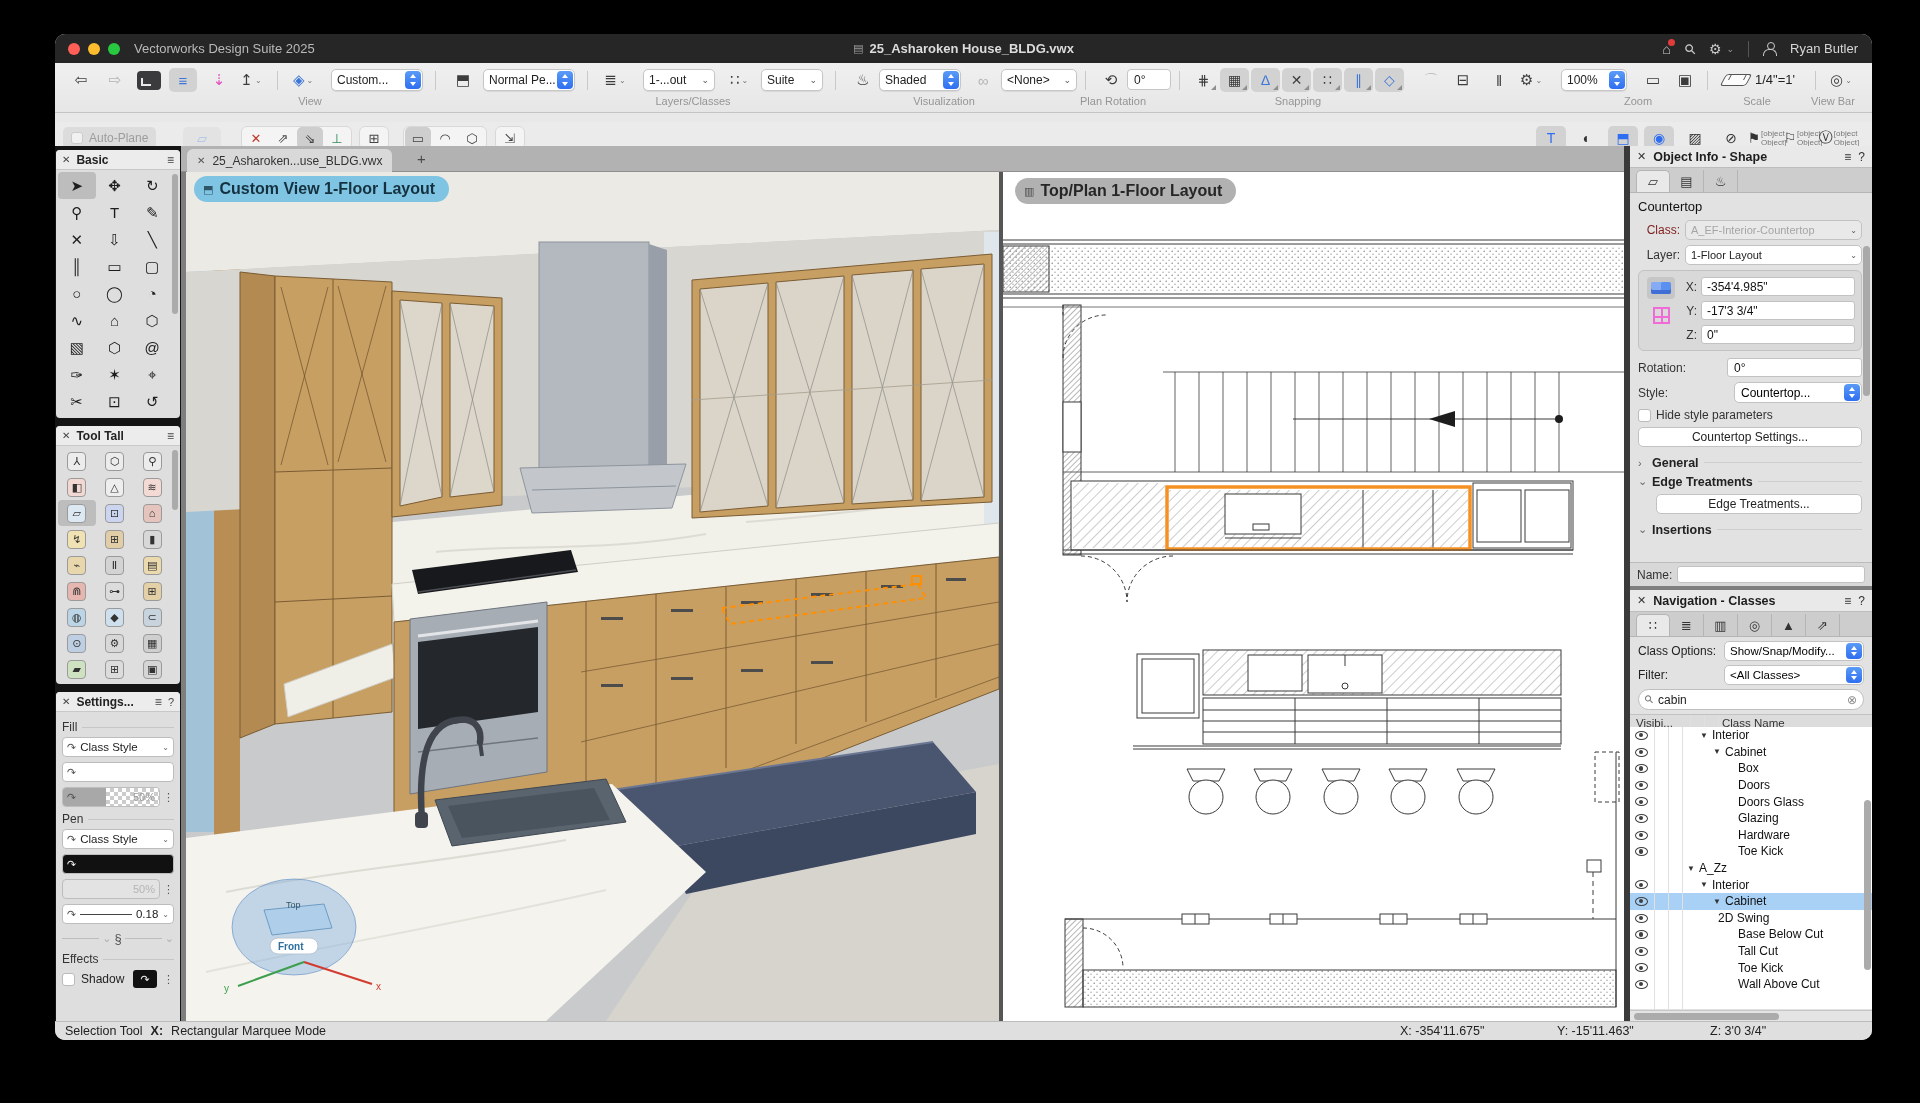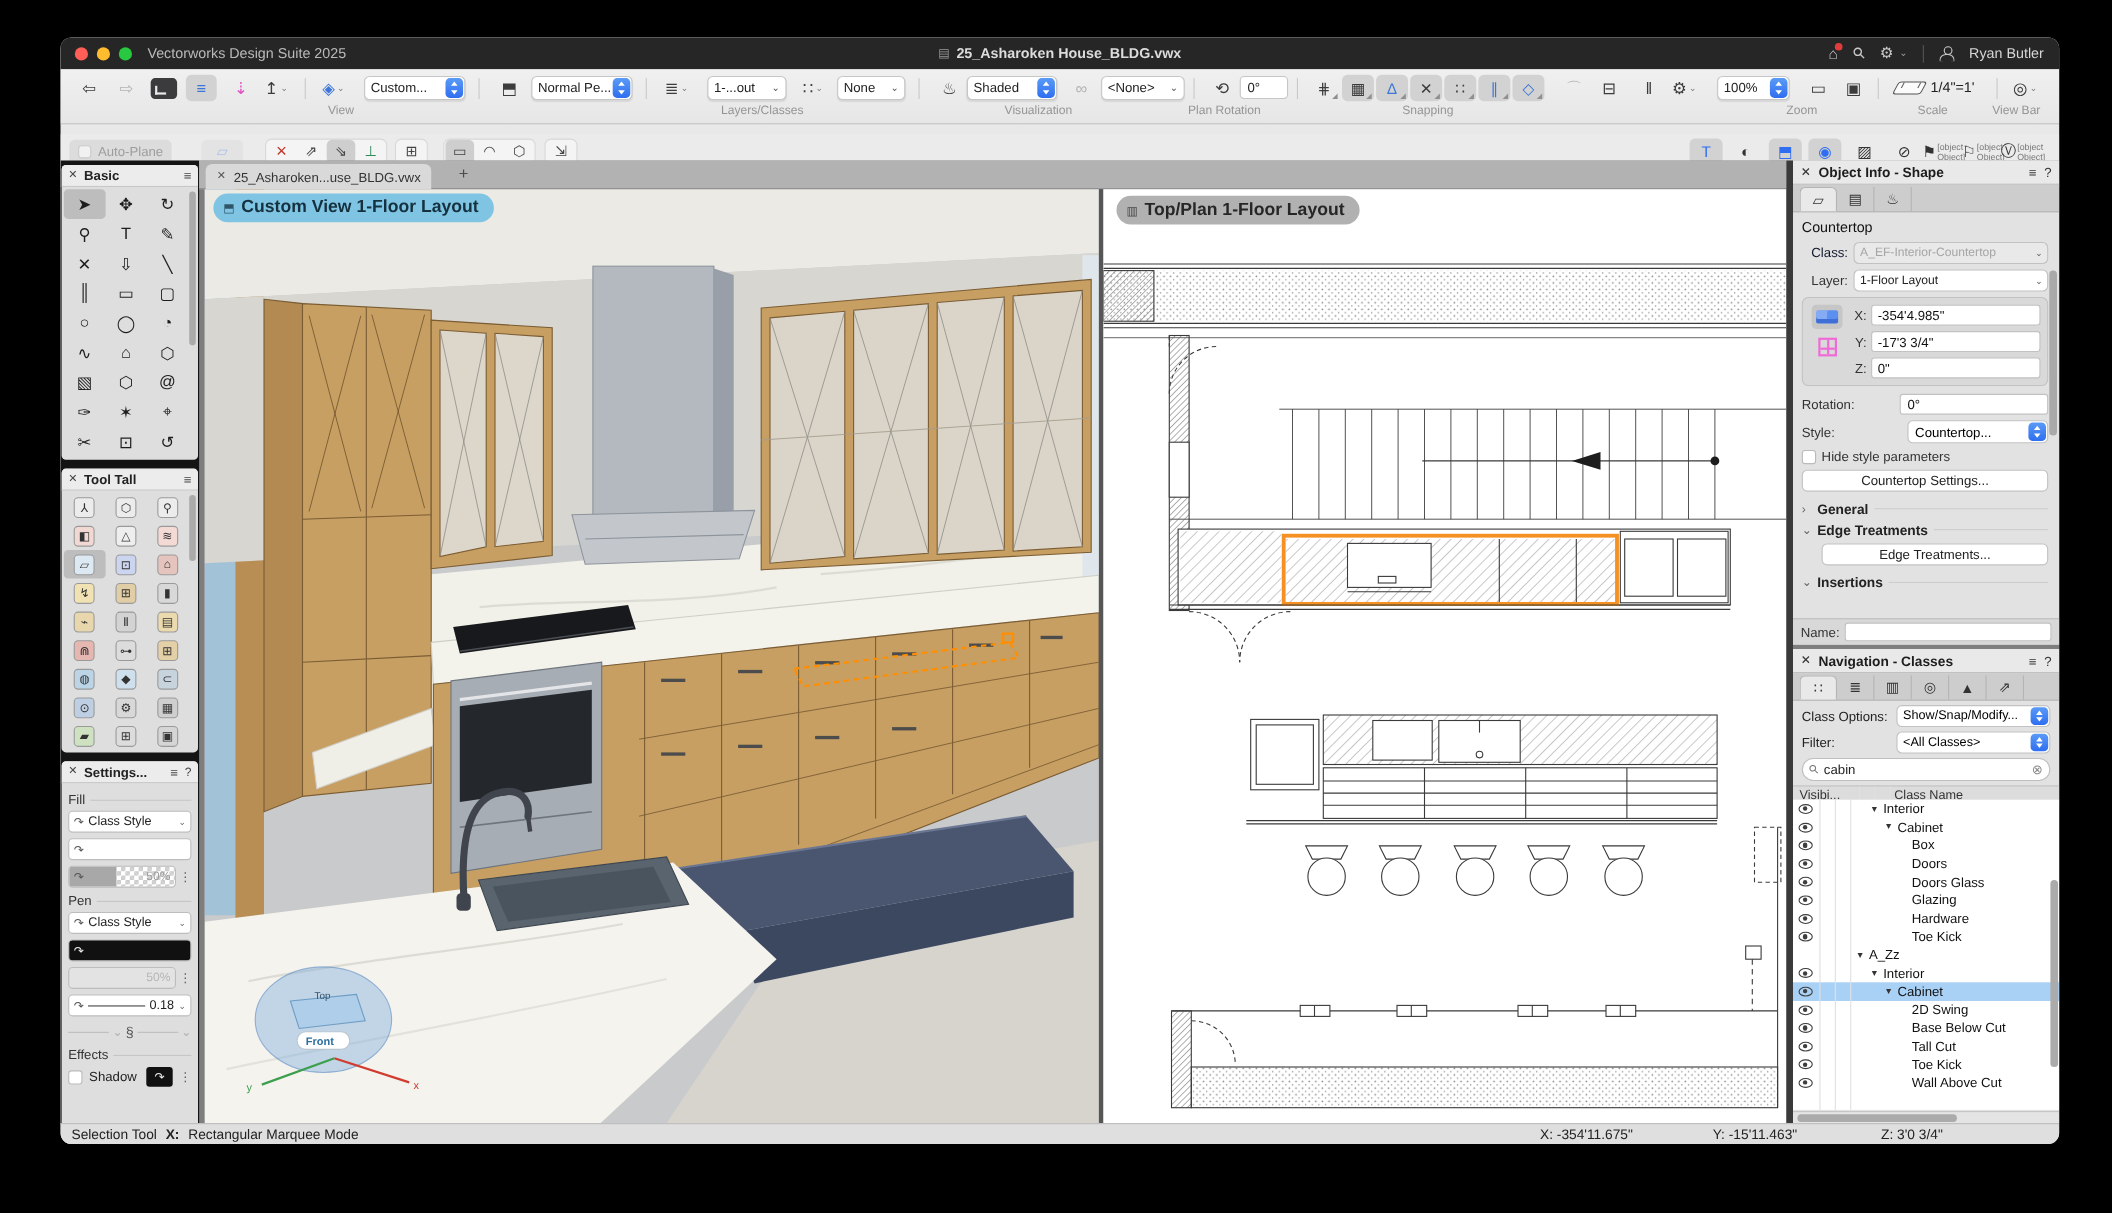--- a/index.html
+++ b/index.html
@@ -143,21 +143,21 @@
   .rp-head .x{ font-size:11px; color:#333;}
   .rp-head .t{ flex:1; font-size:12.5px; font-weight:bold; color:#1d1d1d; white-space:nowrap;}
   .rp-head .m,.rp-head .h{ font-size:12px; color:#333;}
   .rp-tabs{ height:25px; background:#cdcdcd; border-bottom:1px solid #b5b5b5; display:flex; align-items:flex-end; padding-left:6px;}
   .rtab{ width:34px; height:22px; display:flex; align-items:center; justify-content:center; font-size:13px; color:#333; border-right:1px solid #b5b5b5;}
   .rtab.selected{ background:#e9e9e9; border-radius:5px 5px 0 0; border:1px solid #b5b5b5; border-bottom:none;}
   .oipbody{ position:absolute; left:0; right:0; top:48px; bottom:25px; padding:5px 10px 0 8px; overflow:hidden;}
   .objtype{ font-size:13px; font-weight:normal; color:#111; margin-bottom:6px;}
   .orow{ display:flex; align-items:center; margin-bottom:5px; gap:5px;}
   .olbl{ font-size:12px; color:#333; white-space:nowrap;}
-  .olbl.dim{ color:#0f172a;}
+  .olbl.dim{ color:#7f1d1d;}
   .oipdd{ flex:1; height:20px; border:1px solid #c2c2c2; border-radius:5px; background:#fff; display:flex; align-items:center; font-size:11px; color:#222; overflow:hidden;}
   .oipdd .lbl{ flex:1; padding:0 5px; white-space:nowrap; overflow:hidden;}
   .oipdd .chev{ font-size:8px; color:#555; padding-right:4px;}
   .oipdd.dis{ background:#e9e9e9; color:#a5a5a5;}
   .oipdd.dis .lbl{ color:#a5a5a5;}
   .coordbox{ background:#d9d9d9; border:1px solid #c2c2c2; border-radius:6px; padding:6px 6px 6px 4px; display:flex; gap:4px; margin-bottom:7px;}
   .cicons{ width:36px; display:flex; flex-direction:column; align-items:center; gap:8px;}
   .planico{ width:28px; height:22px; background:#c6c6c6; border-radius:4px; position:relative;}
   .planico::after{content:'';position:absolute;left:4px;top:5px;width:20px;height:12px;background:#5b8ff0;border-radius:2px;box-shadow:inset 0 -4px 0 #3f6fd6, inset 10px 0 0 rgba(255,255,255,.25);}
   .gridico{ width:17px; height:17px; border:2px solid #f06ad8; position:relative;}
@@ -269,21 +269,21 @@
       </span>
     <span class="dd" style="left:588px;width:72px">
         <span class="lbl">1-...out</span>
         <span class="chev">⌄</span>
       </span>
     <span class="tbtn" style="left:670px">
         <span>∷</span>
         <span class="chev">⌄</span>
       </span>
     <span class="dd" style="left:706px;width:62px">
-        <span class="lbl">None</span>
+        <span class="lbl">Suite</span>
         <span class="chev">⌄</span>
       </span>
     <span class="vsep" style="left:780px"></span>
     <span class="tbtn" style="left:794px">♨</span>
     <span class="dd" style="left:824px;width:82px">
         <span class="lbl">Shaded</span>
         <span class="st"></span>
       </span>
     <span class="tbtn dis" style="left:914px">∞</span>
     <span class="dd" style="left:946px;width:76px">
@@ -1188,21 +1188,21 @@
           <div class="crow" style="padding-left: 70px;">
             <span class="eyeic"></span>
             <span class="arrow">▼</span>
             <span class="clabel">Interior</span>
           </div>
           <div class="crow selected" style="padding-left: 83px;">
             <span class="eyeic"></span>
             <span class="arrow">▼</span>
             <span class="clabel">Cabinet</span>
           </div>
-          <div class="crow" style="padding-left: 96px;">
+          <div class="crow" style="padding-left: 76px;">
             <span class="eyeic"></span>
             <span class="arrow"></span>
             <span class="clabel">2D Swing</span>
           </div>
           <div class="crow" style="padding-left: 96px;">
             <span class="eyeic"></span>
             <span class="arrow"></span>
             <span class="clabel">Base Below Cut</span>
           </div>
           <div class="crow" style="padding-left: 96px;">

